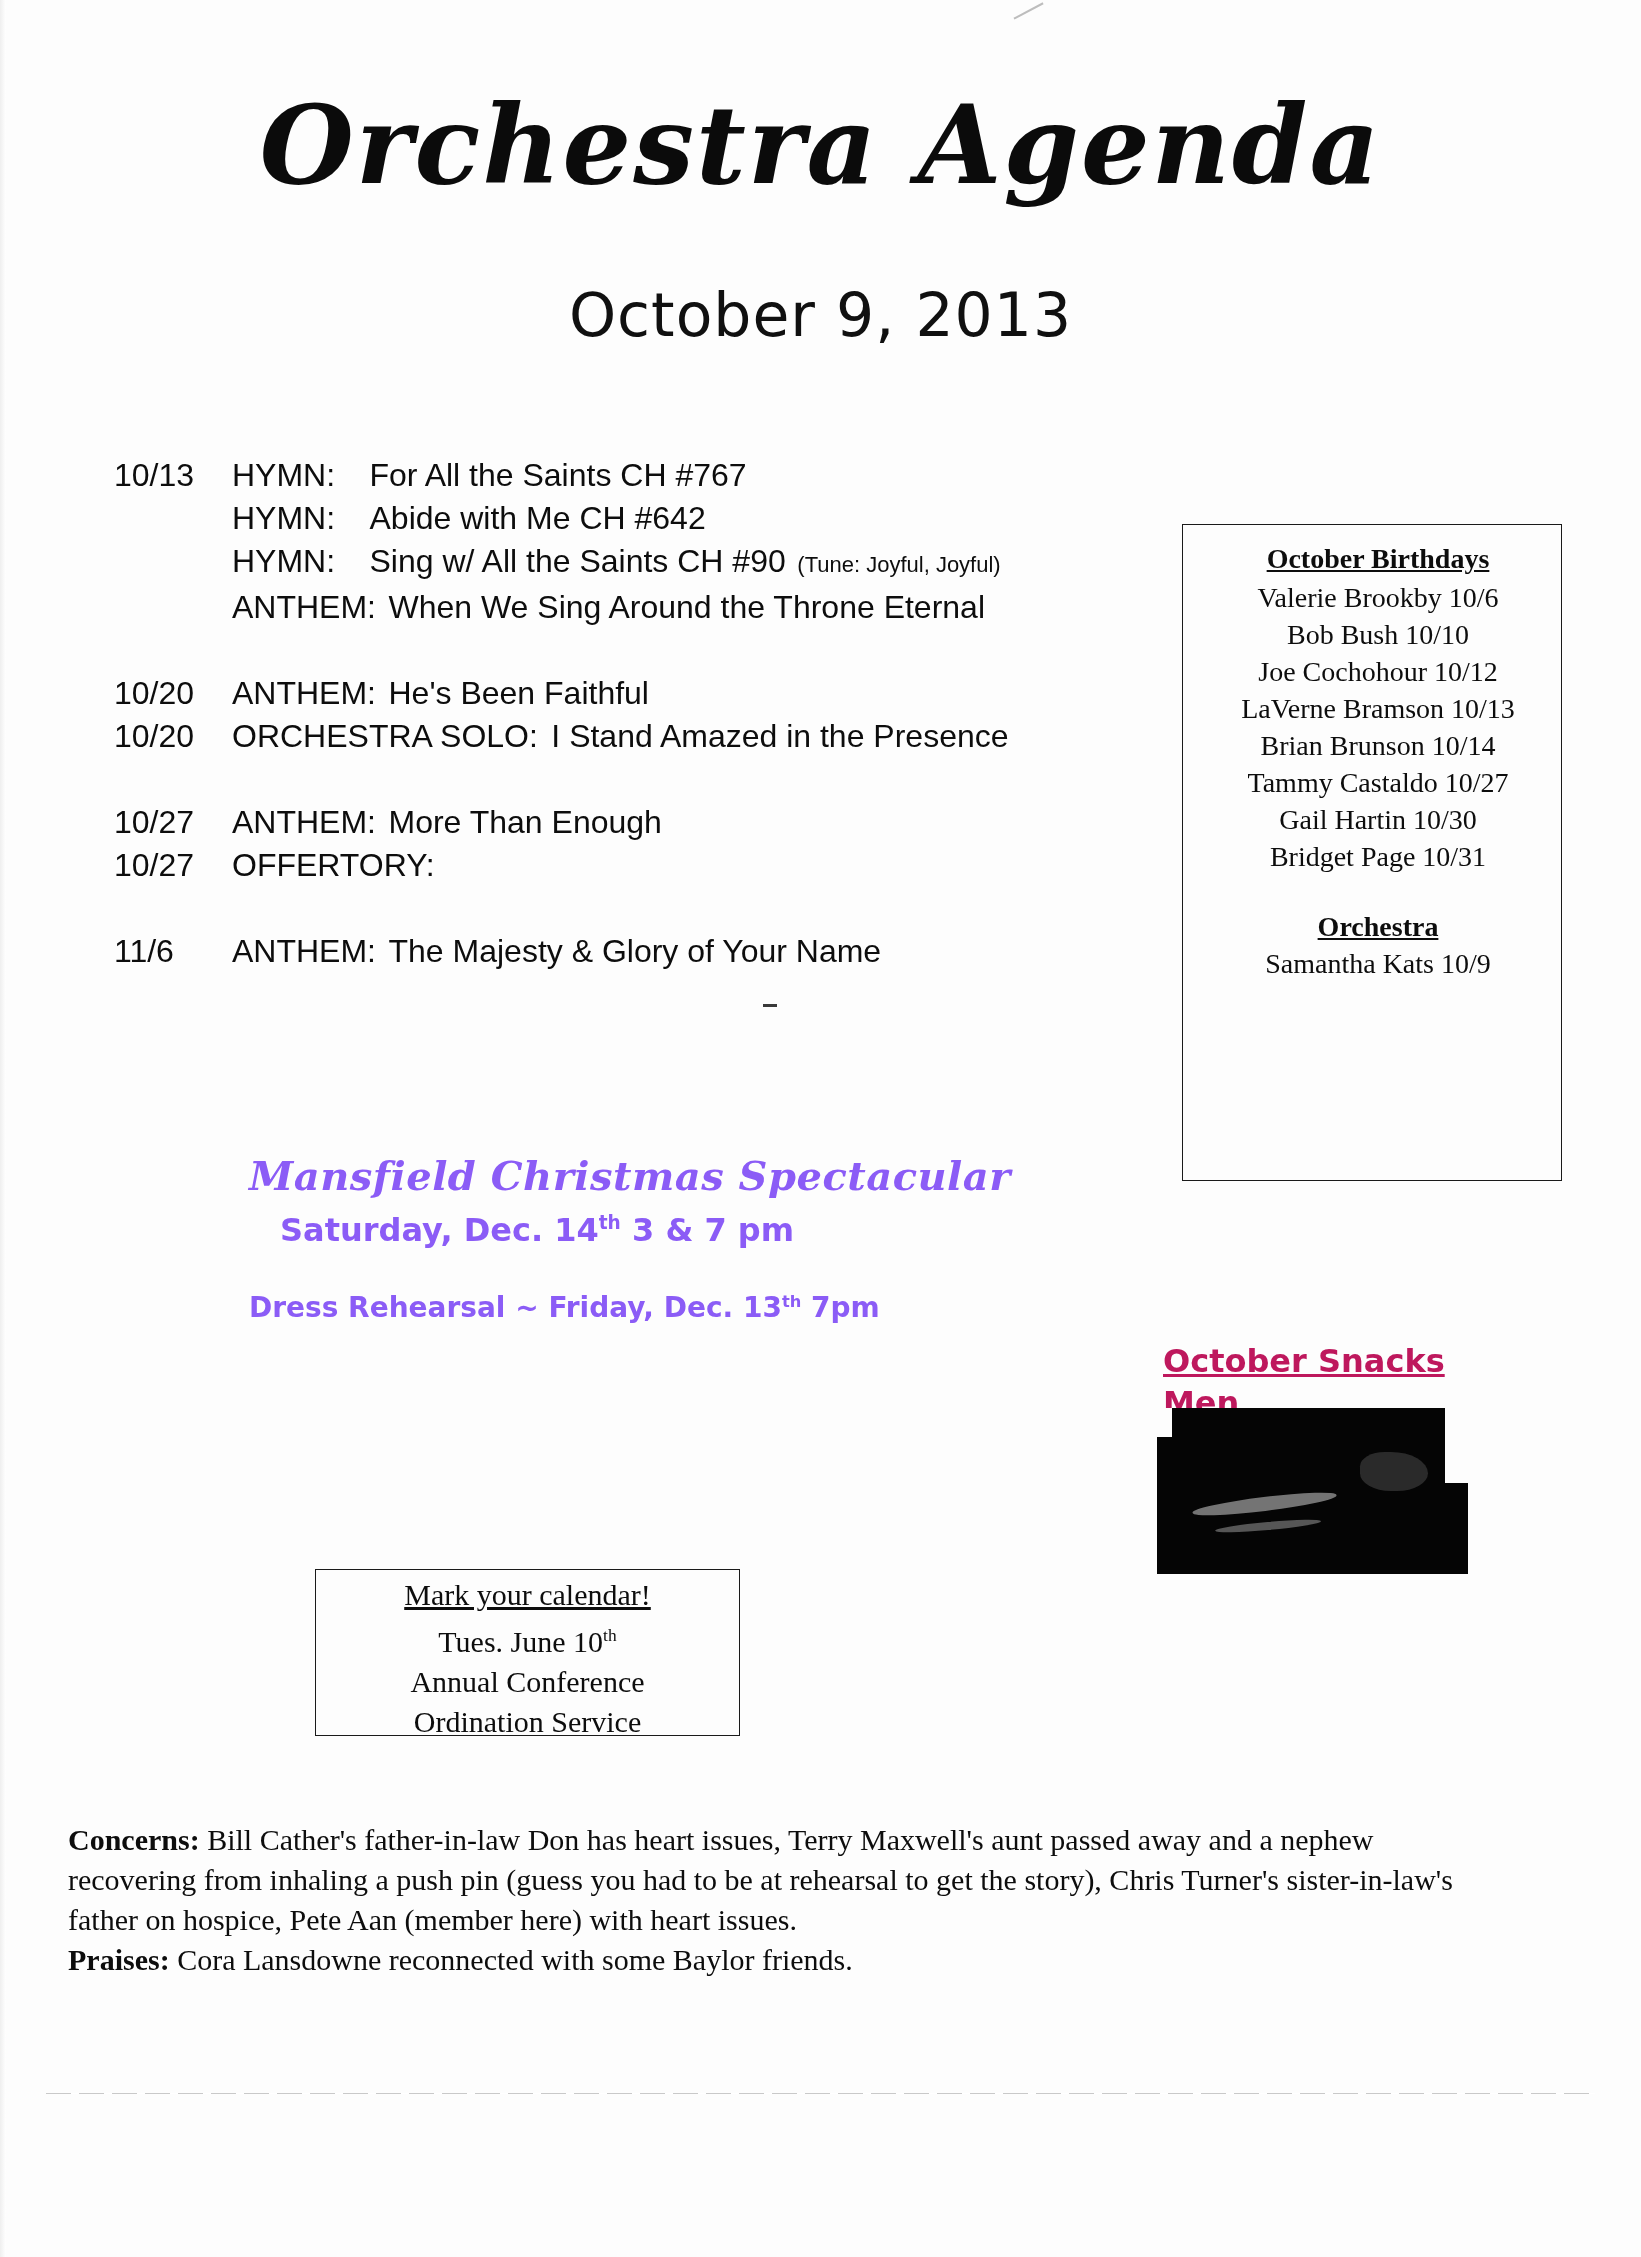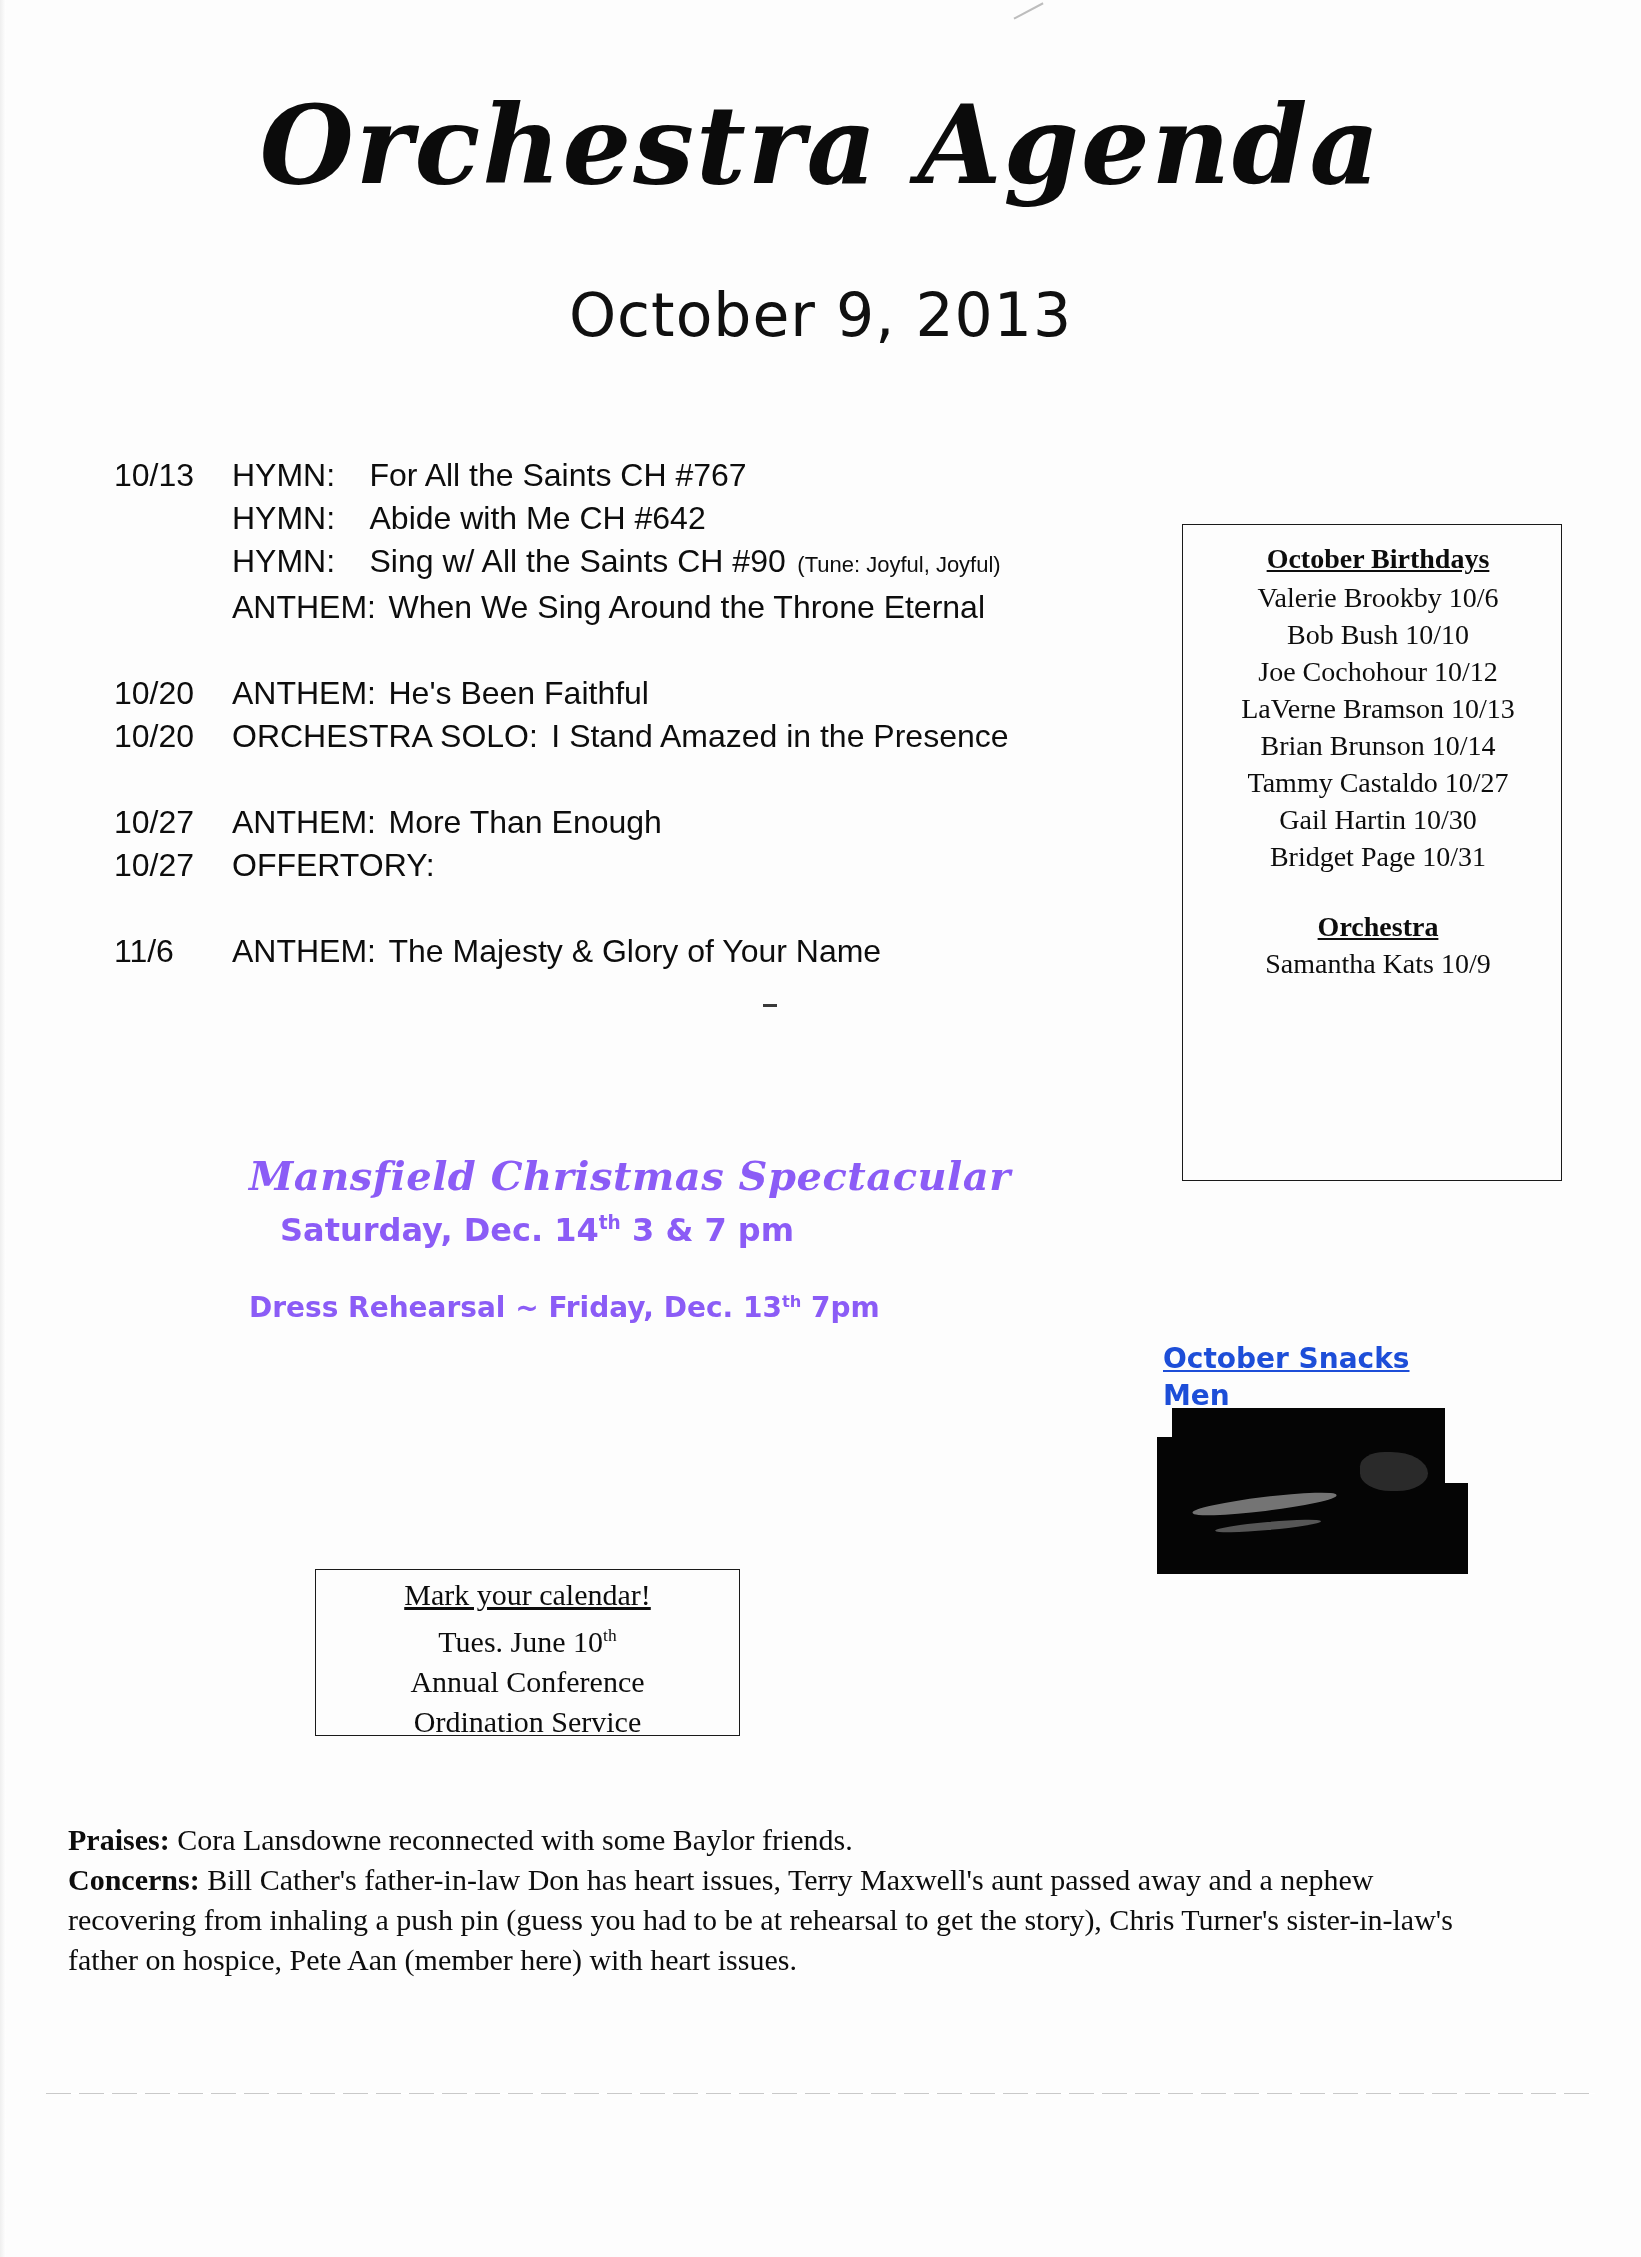--- a/index.html
+++ b/index.html
@@ -152,22 +152,22 @@
     vertical-align: super;
   }
 
   
   .snacks {
     position: absolute;
     top: 1342px;
     left: 1163px;
     font-family: "DejaVu Sans", sans-serif;
     font-weight: bold;
-    font-size: 28px;
-    color: #1d4ed8;
+    font-size: 32px;
+    color: #be185d;
   }
   .snacks .slabel {
     text-decoration: underline;
     white-space: nowrap;
   }
   .snacks .smen {
     margin-top: 3.9px;
     white-space: nowrap;
   }
   .snack-photo {
@@ -413,23 +413,23 @@
     <div class="cal-head">Mark your calendar!</div>
     <div>
       <span>Tues. June 10</span><sup class="ord">th</sup>
     </div>
     <div>Annual Conference</div>
     <div>Ordination Service</div>
   </div>
 
   <div class="notes">
     <p class="line">
+      <b>Concerns:</b><span>  Bill Cather's father-in-law Don has heart issues, Terry Maxwell's aunt passed away and a nephew recovering from inhaling a push pin (guess you had to be at rehearsal to get the story), Chris Turner's sister-in-law's father on hospice, Pete Aan (member here) with heart issues.</span>
+    </p>
+    <p class="line">
       <b>Praises:</b><span> Cora Lansdowne reconnected with some Baylor friends.</span>
     </p>
-    <p class="line">
-      <b>Concerns:</b><span>  Bill Cather's father-in-law Don has heart issues, Terry Maxwell's aunt passed away and a nephew recovering from inhaling a push pin (guess you had to be at rehearsal to get the story), Chris Turner's sister-in-law's father on hospice, Pete Aan (member here) with heart issues.</span>
-    </p>
   </div>
 
   <div class="scan-rule"></div>
 
 </div>
 
 
 </body></html>

